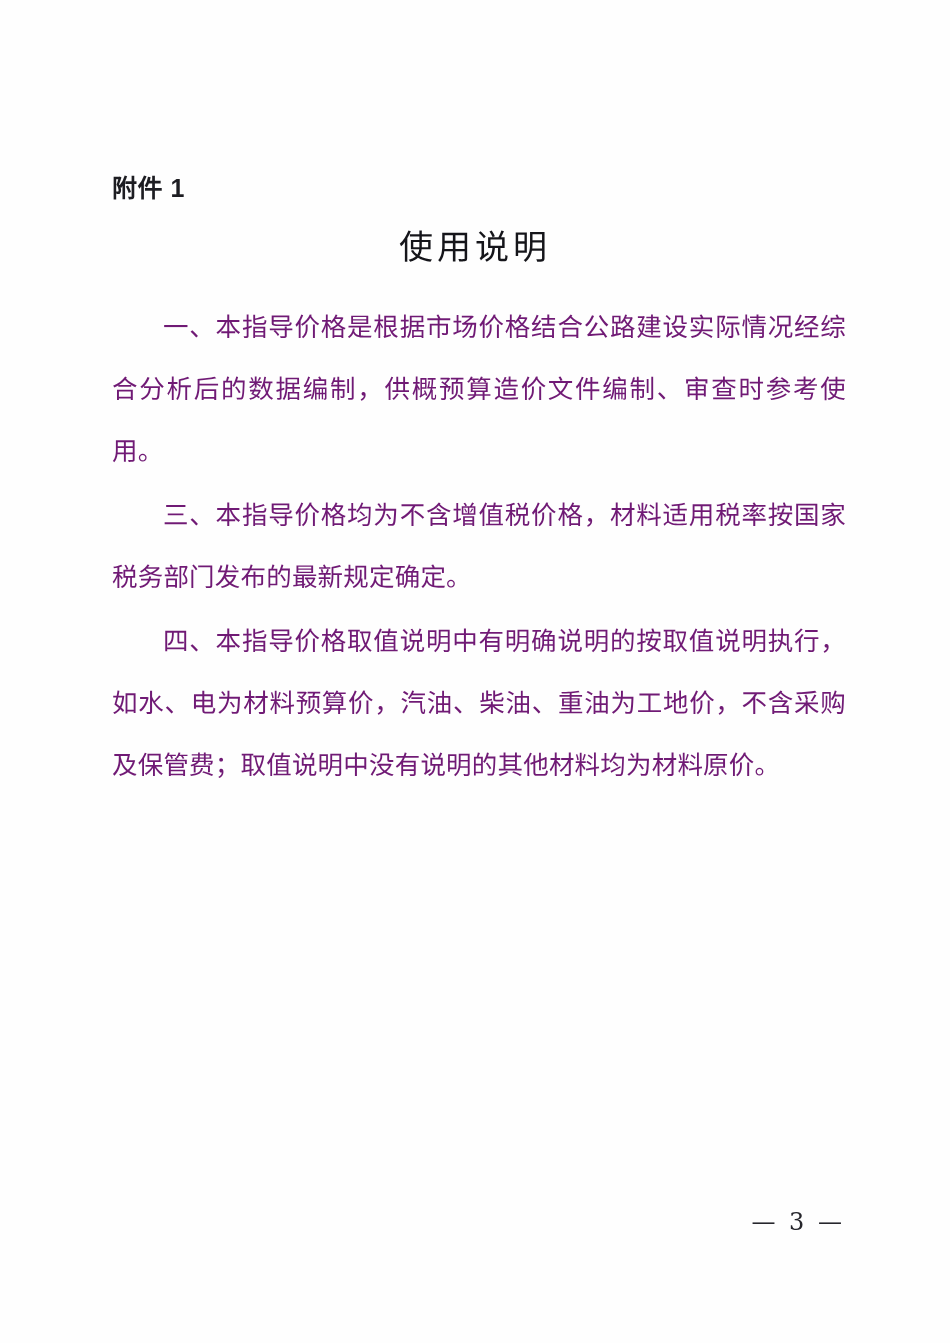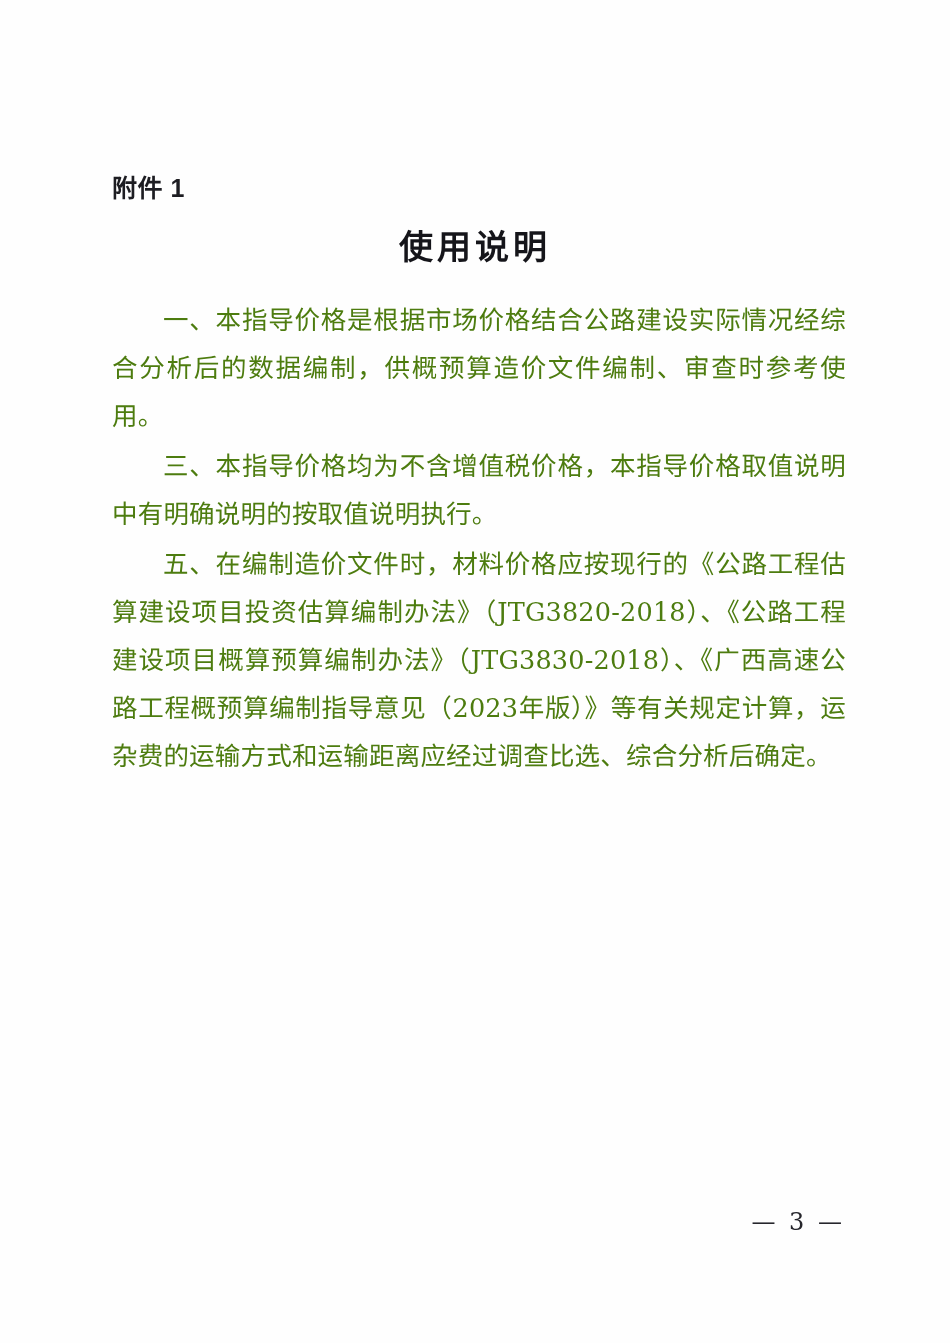--- a/index.html
+++ b/index.html
@@ -33,43 +33,43 @@
   }
 
   
   .doc-title {
     position: absolute;
     left: 0;
     right: 0;
     top: 220px;
     text-align: center;
     font-family: "DejaVu Serif", "Liberation Serif", serif;
-    font-weight: 700;
+    font-weight: 400;
     font-size: 34px;
     letter-spacing: 4px;
     color: #15151a;
   }
 
   
   .body-block {
     position: absolute;
     left: 112px;
     top: 296px;
     width: 734px;
   }
   .para {
     margin: 0 0 2px 0;
     font-size: 25.5px;
-    line-height: 48px;
+    line-height: 62px;
     text-align: justify;
     text-align-last: left;
     text-justify: inter-character;
     text-indent: 2em;
     letter-spacing: 0.2px;
-    color: #4d7c0f;
+    color: #701a75;
     word-break: break-all;
   }
 
   
   .page-number {
     position: absolute;
     left: 0;
     right: 105px;
     top: 1208px;
     text-align: right;
@@ -83,19 +83,19 @@
 <body>
 
 <div class="page">
 
   <div class="attachment-label">附件 1</div>
 
   <div class="doc-title">使用说明</div>
 
   <div class="body-block">
     <p class="para">一、本指导价格是根据市场价格结合公路建设实际情况经综合分析后的数据编制，供概预算造价文件编制、审查时参考使用。</p>
-    <p class="para">三、本指导价格均为不含增值税价格，本指导价格取值说明中有明确说明的按取值说明执行。</p>
-    <p class="para">五、在编制造价文件时，材料价格应按现行的《公路工程估算建设项目投资估算编制办法》（JTG3820-2018）、《公路工程建设项目概算预算编制办法》（JTG3830-2018）、《广西高速公路工程概预算编制指导意见（2023年版）》等有关规定计算，运杂费的运输方式和运输距离应经过调查比选、综合分析后确定。</p>
+    <p class="para">三、本指导价格均为不含增值税价格，材料适用税率按国家税务部门发布的最新规定确定。</p>
+    <p class="para">四、本指导价格取值说明中有明确说明的按取值说明执行，如水、电为材料预算价，汽油、柴油、重油为工地价，不含采购及保管费；取值说明中没有说明的其他材料均为材料原价。</p>
   </div>
 
   <div class="page-number">— 3 —</div>
 
 </div>
 
 </body></html>

